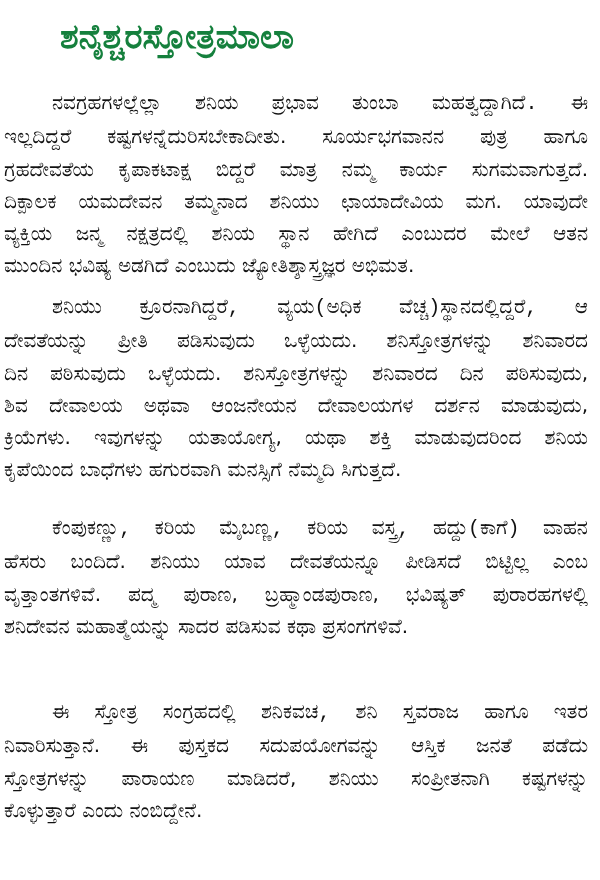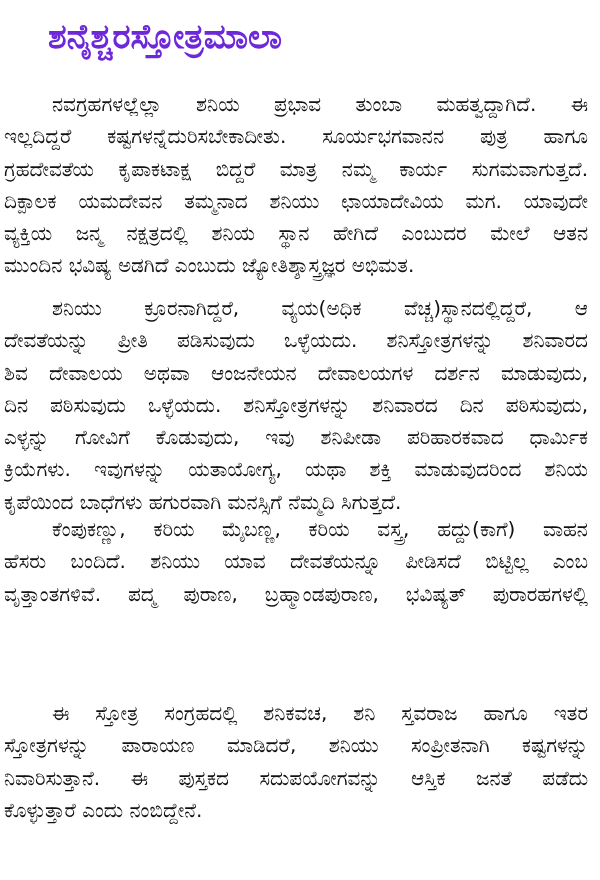--- a/index.html
+++ b/index.html
@@ -4,32 +4,32 @@
 <style>
   html, body { margin: 0; padding: 0; }
   body {
     width: 600px; height: 880px; overflow: hidden;
     background: #ffffff; color: #111111;
     font-family: "DejaVu Sans", "Liberation Sans", sans-serif;
     position: relative;
   }
   .page { position: absolute; left: 0; top: 0; width: 600px; height: 880px; }
   .title {
-    position: absolute; left: 48px; top: 12px;
+    position: absolute; left: 60px; top: 12px;
     font-size: 34px; font-weight: bold; line-height: 48px;
-    white-space: nowrap; color: #6d28d9;
+    white-space: nowrap; color: #15803d;
   }
   .para { position: absolute; left: 4px; width: 584px; }
   .line {
     display: block; height: 32.3px; line-height: 32px;
     font-size: 20px; white-space: nowrap;
     text-align: justify; text-align-last: justify;
     overflow: hidden;
   }
-  .line.first { padding-left: 48px; }
+  .line.first { padding-left: 48px; font-family: Liberation Mono, monospace; }
   .line.last { text-align-last: left; }
   #p1 { top: 88px; }
   #p2 { top: 292px; }
   #p3 { top: 513px; }
   #p4 { top: 697px; }
 </style>
 </head>
 <body>
 
 <div class="page">
@@ -40,32 +40,32 @@
     <span class="line">ಇಲ್ಲದಿದ್ದರೆ ಕಷ್ಟಗಳನ್ನೆದುರಿಸಬೇಕಾದೀತು. ಸೂರ್ಯಭಗವಾನನ ಪುತ್ರ ಹಾಗೂ</span>
     <span class="line">ಗ್ರಹದೇವತೆಯ ಕೃಪಾಕಟಾಕ್ಷ ಬಿದ್ದರೆ ಮಾತ್ರ ನಮ್ಮ ಕಾರ್ಯ ಸುಗಮವಾಗುತ್ತದೆ.</span>
     <span class="line">ದಿಕ್ಪಾಲಕ ಯಮದೇವನ ತಮ್ಮನಾದ ಶನಿಯು ಛಾಯಾದೇವಿಯ ಮಗ. ಯಾವುದೇ</span>
     <span class="line">ವ್ಯಕ್ತಿಯ ಜನ್ಮ ನಕ್ಷತ್ರದಲ್ಲಿ ಶನಿಯ ಸ್ಥಾನ ಹೇಗಿದೆ ಎಂಬುದರ ಮೇಲೆ ಆತನ</span>
     <span class="line last">ಮುಂದಿನ ಭವಿಷ್ಯ ಅಡಗಿದೆ ಎಂಬುದು ಜ್ಯೋತಿಶ್ಶಾಸ್ತ್ರಜ್ಞರ ಅಭಿಮತ.</span>
   </div>
 
   <div class="para" id="p2">
     <span class="line first">ಶನಿಯು ಕ್ರೂರನಾಗಿದ್ದರೆ, ವ್ಯಯ(ಅಧಿಕ ವೆಚ್ಚ)ಸ್ಥಾನದಲ್ಲಿದ್ದರೆ, ಆ</span>
     <span class="line">ದೇವತೆಯನ್ನು ಪ್ರೀತಿ ಪಡಿಸುವುದು ಒಳ್ಳೆಯದು. ಶನಿಸ್ತೋತ್ರಗಳನ್ನು ಶನಿವಾರದ</span>
+    <span class="line">ದಿನ ಪಠಿಸುವುದು ಒಳ್ಳೆಯದು. ಶನಿಸ್ತೋತ್ರಗಳನ್ನು ಶನಿವಾರದ ದಿನ ಪಠಿಸುವುದು,</span>
     <span class="line">ಶಿವ ದೇವಾಲಯ ಅಥವಾ ಆಂಜನೇಯನ ದೇವಾಲಯಗಳ ದರ್ಶನ ಮಾಡುವುದು,</span>
-    <span class="line">ದಿನ ಪಠಿಸುವುದು ಒಳ್ಳೆಯದು. ಶನಿಸ್ತೋತ್ರಗಳನ್ನು ಶನಿವಾರದ ದಿನ ಪಠಿಸುವುದು,</span>
-    <span class="line">ಎಳ್ಳನ್ನು ಗೋವಿಗೆ ಕೊಡುವುದು, ಇವು ಶನಿಪೀಡಾ ಪರಿಹಾರಕವಾದ ಧಾರ್ಮಿಕ</span>
     <span class="line">ಕ್ರಿಯೆಗಳು. ಇವುಗಳನ್ನು ಯತಾಯೋಗ್ಯ, ಯಥಾ ಶಕ್ತಿ ಮಾಡುವುದರಿಂದ ಶನಿಯ</span>
     <span class="line last">ಕೃಪೆಯಿಂದ ಬಾಧೆಗಳು ಹಗುರವಾಗಿ ಮನಸ್ಸಿಗೆ ನೆಮ್ಮದಿ ಸಿಗುತ್ತದೆ.</span>
   </div>
 
   <div class="para" id="p3">
     <span class="line first">ಕೆಂಪುಕಣ್ಣು, ಕರಿಯ ಮೈಬಣ್ಣ, ಕರಿಯ ವಸ್ತ್ರ, ಹದ್ದು(ಕಾಗೆ) ವಾಹನ</span>
     <span class="line">ಹೆಸರು ಬಂದಿದೆ. ಶನಿಯು ಯಾವ ದೇವತೆಯನ್ನೂ ಪೀಡಿಸದೆ ಬಿಟ್ಟಿಲ್ಲ ಎಂಬ</span>
     <span class="line">ವೃತ್ತಾಂತಗಳಿವೆ. ಪದ್ಮ ಪುರಾಣ, ಬ್ರಹ್ಮಾಂಡಪುರಾಣ, ಭವಿಷ್ಯತ್ ಪುರಾರಹಗಳಲ್ಲಿ</span>
+    <span class="line last">ಶನಿದೇವನ ಮಹಾತ್ಮೆಯನ್ನು ಸಾದರ ಪಡಿಸುವ ಕಥಾ ಪ್ರಸಂಗಗಳಿವೆ.</span>
   </div>
 
   <div class="para" id="p4">
     <span class="line first">ಈ ಸ್ತೋತ್ರ ಸಂಗ್ರಹದಲ್ಲಿ ಶನಿಕವಚ, ಶನಿ ಸ್ತವರಾಜ ಹಾಗೂ ಇತರ</span>
+    <span class="line">ನಿವಾರಿಸುತ್ತಾನೆ. ಈ ಪುಸ್ತಕದ ಸದುಪಯೋಗವನ್ನು ಆಸ್ತಿಕ ಜನತೆ ಪಡೆದು</span>
     <span class="line">ಸ್ತೋತ್ರಗಳನ್ನು ಪಾರಾಯಣ ಮಾಡಿದರೆ, ಶನಿಯು ಸಂಪ್ರೀತನಾಗಿ ಕಷ್ಟಗಳನ್ನು</span>
-    <span class="line">ನಿವಾರಿಸುತ್ತಾನೆ. ಈ ಪುಸ್ತಕದ ಸದುಪಯೋಗವನ್ನು ಆಸ್ತಿಕ ಜನತೆ ಪಡೆದು</span>
     <span class="line last">ಕೊಳ್ಳುತ್ತಾರೆ ಎಂದು ನಂಬಿದ್ದೇನೆ.</span>
   </div>
 </div>
 
 </body></html>

